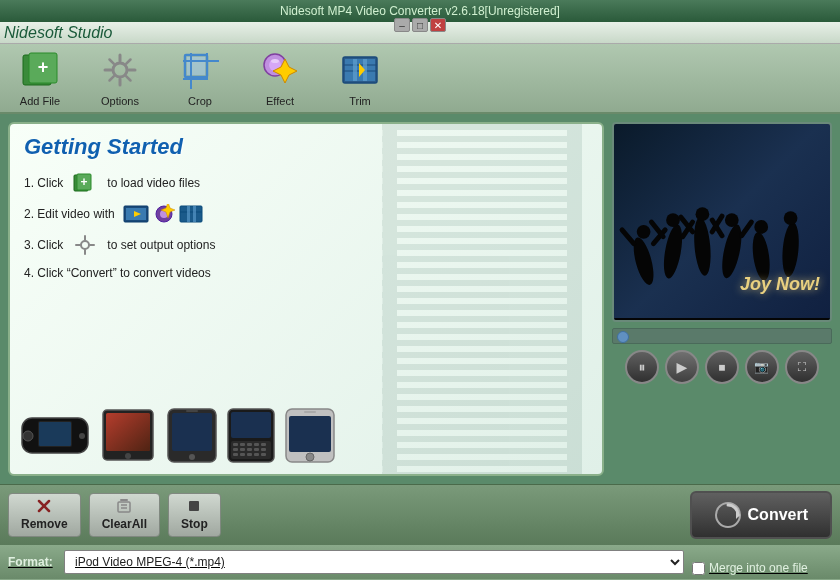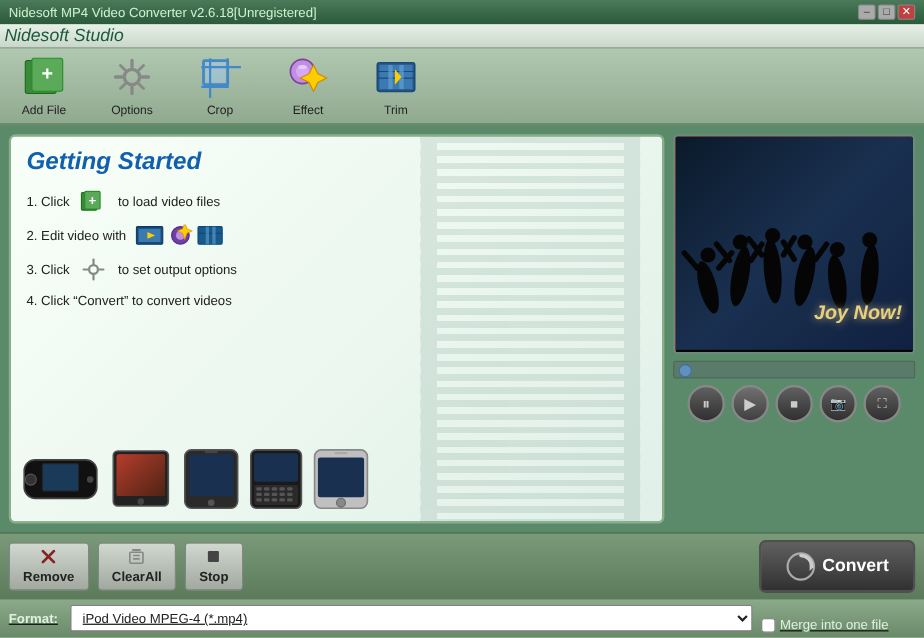--- a/index.html
+++ b/index.html
@@ -15,20 +15,21 @@
     
     #titlebar {
       background: linear-gradient(to bottom, #4a7a5a, #2a5a3a);
       color: #d0f0d0;
       font-size: 12px;
       padding: 4px 8px;
       display: flex;
       align-items: center;
       justify-content: space-between;
       height: 22px;
+      flex-direction: column;
     }
     #titlebar-controls {
       display: flex;
       gap: 2px;
     }
     .title-btn {
       width: 16px;
       height: 14px;
       background: #aaa;
       border: 1px solid #888;
@@ -164,21 +165,21 @@
     }
 
     
     #right-panel {
       width: 220px;
       display: flex;
       flex-direction: column;
       gap: 6px;
     }
     #preview-screen {
-      background: #b91c1c;
+      background: #737373;
       border: 2px solid #6a8a7a;
       border-radius: 4px;
       height: 200px;
       display: flex;
       align-items: center;
       justify-content: center;
       position: relative;
       overflow: hidden;
     }
     #preview-bg {

